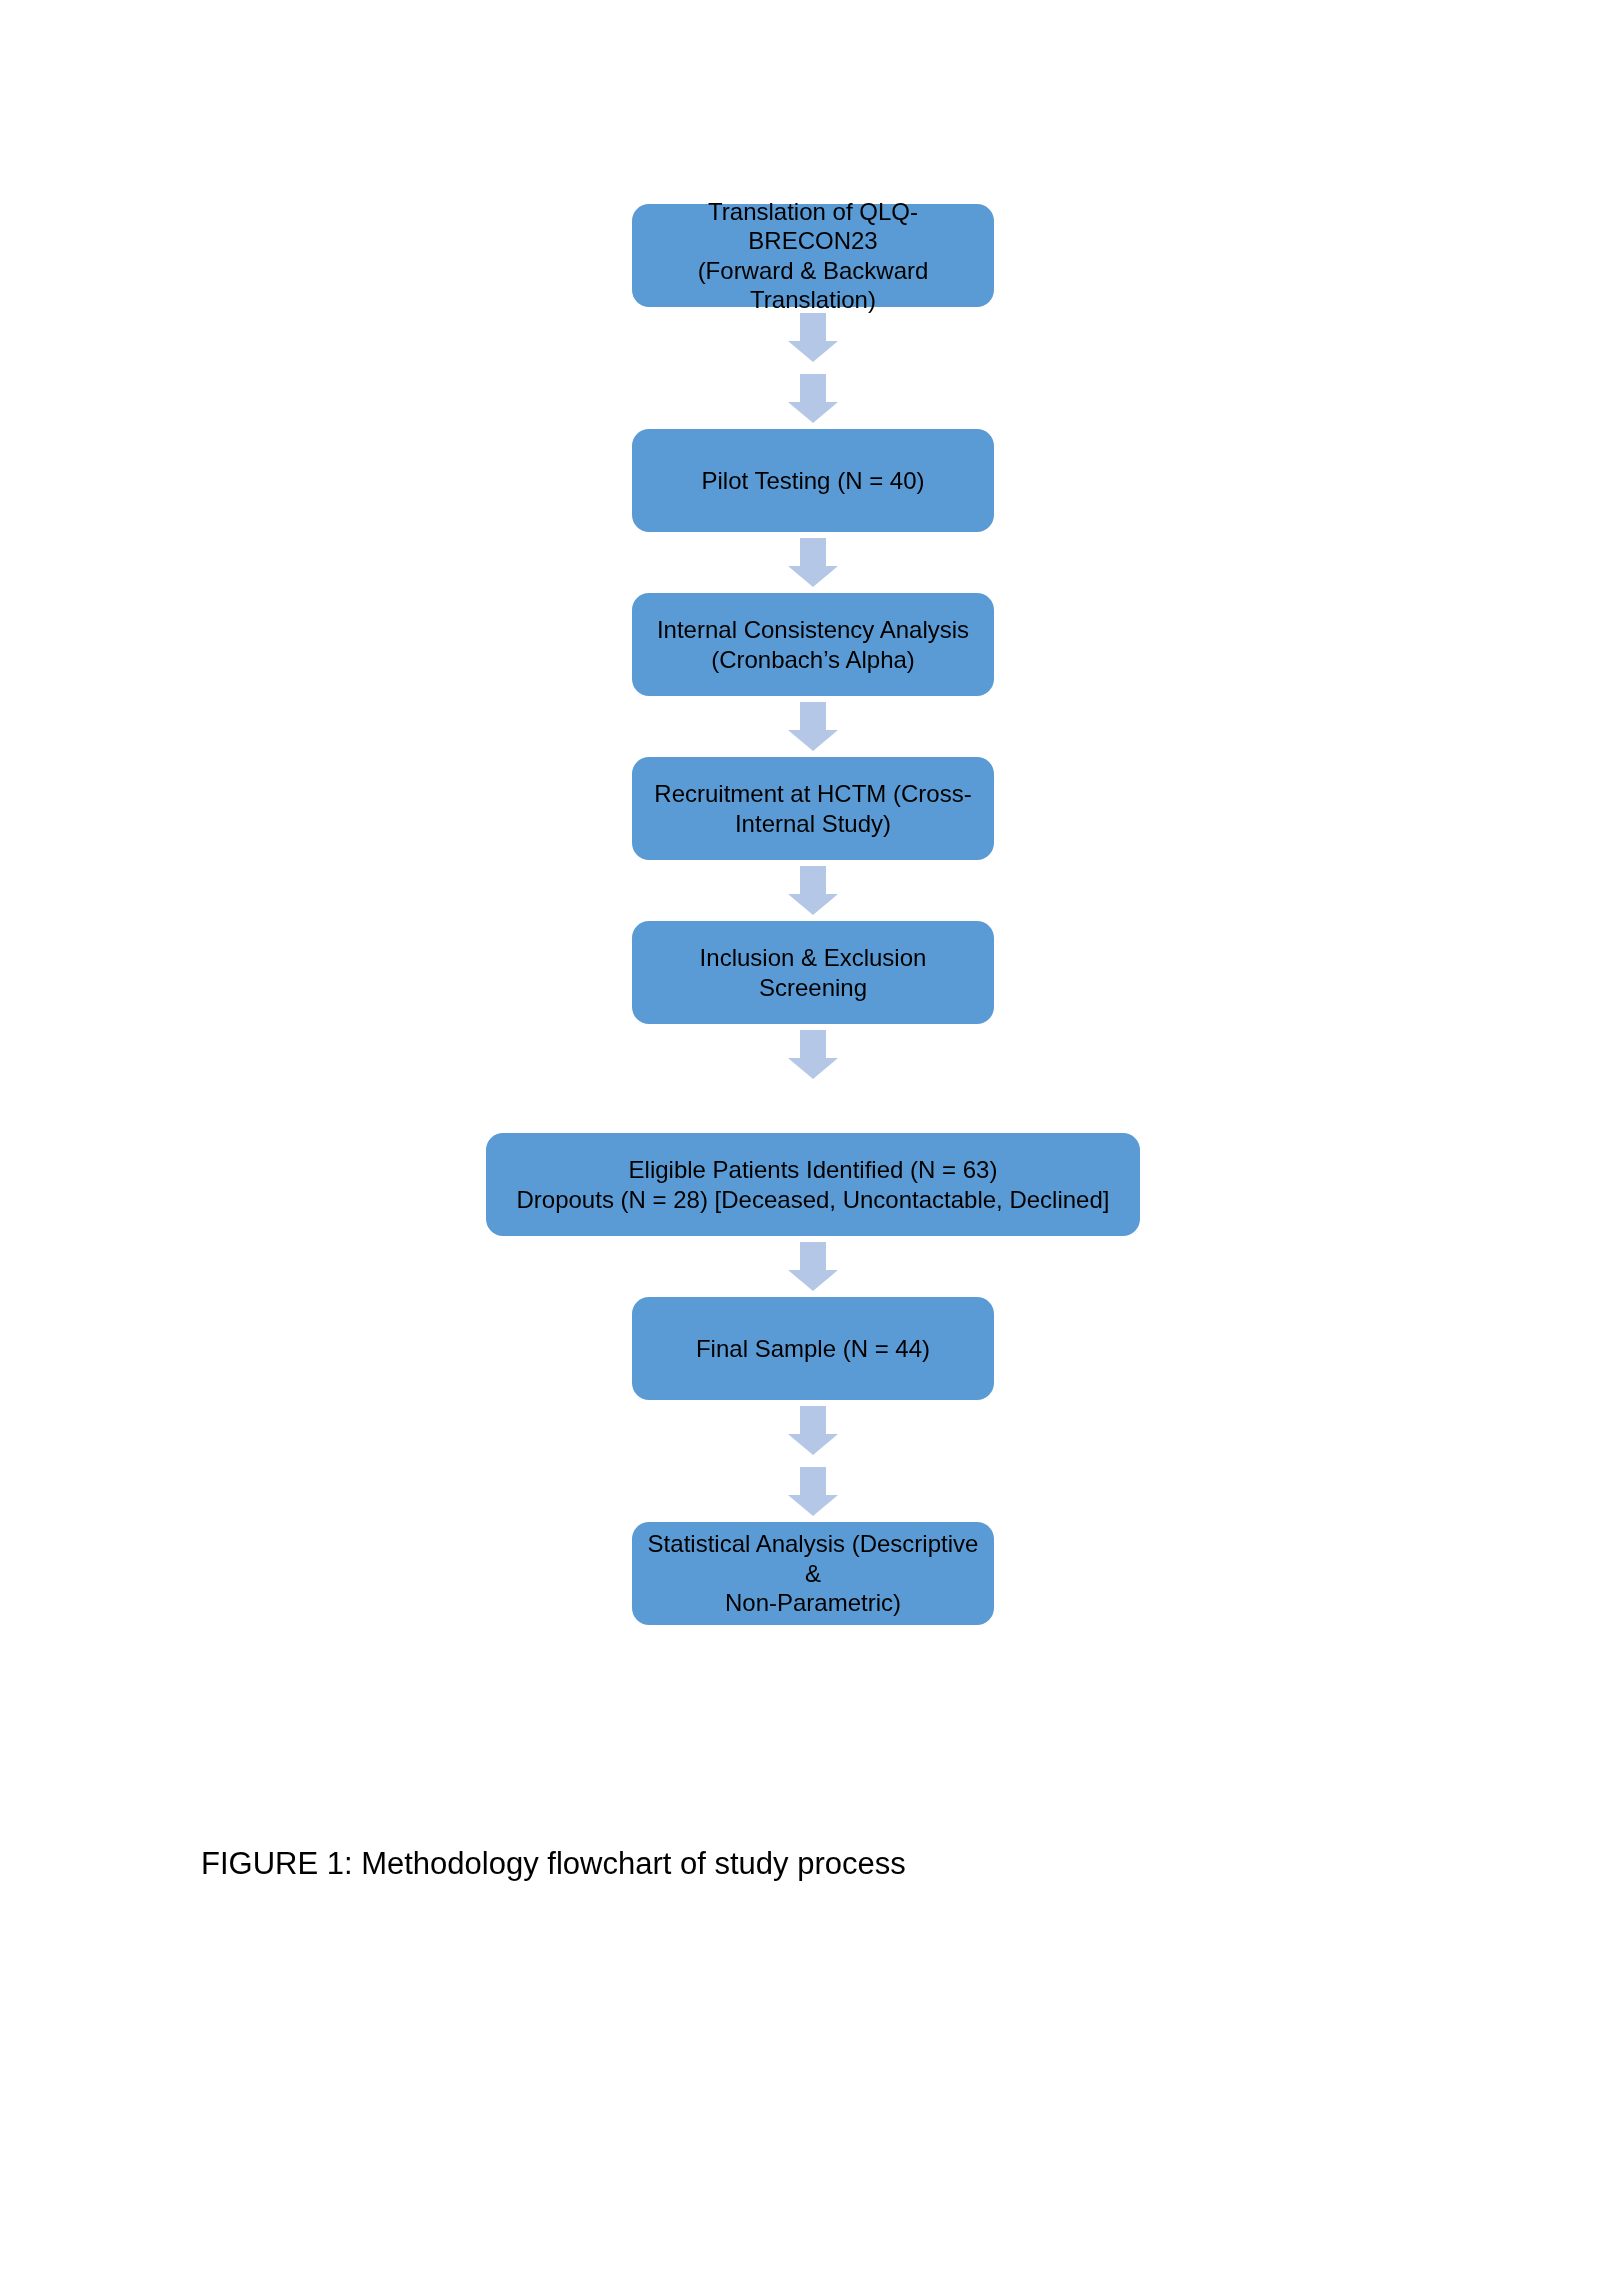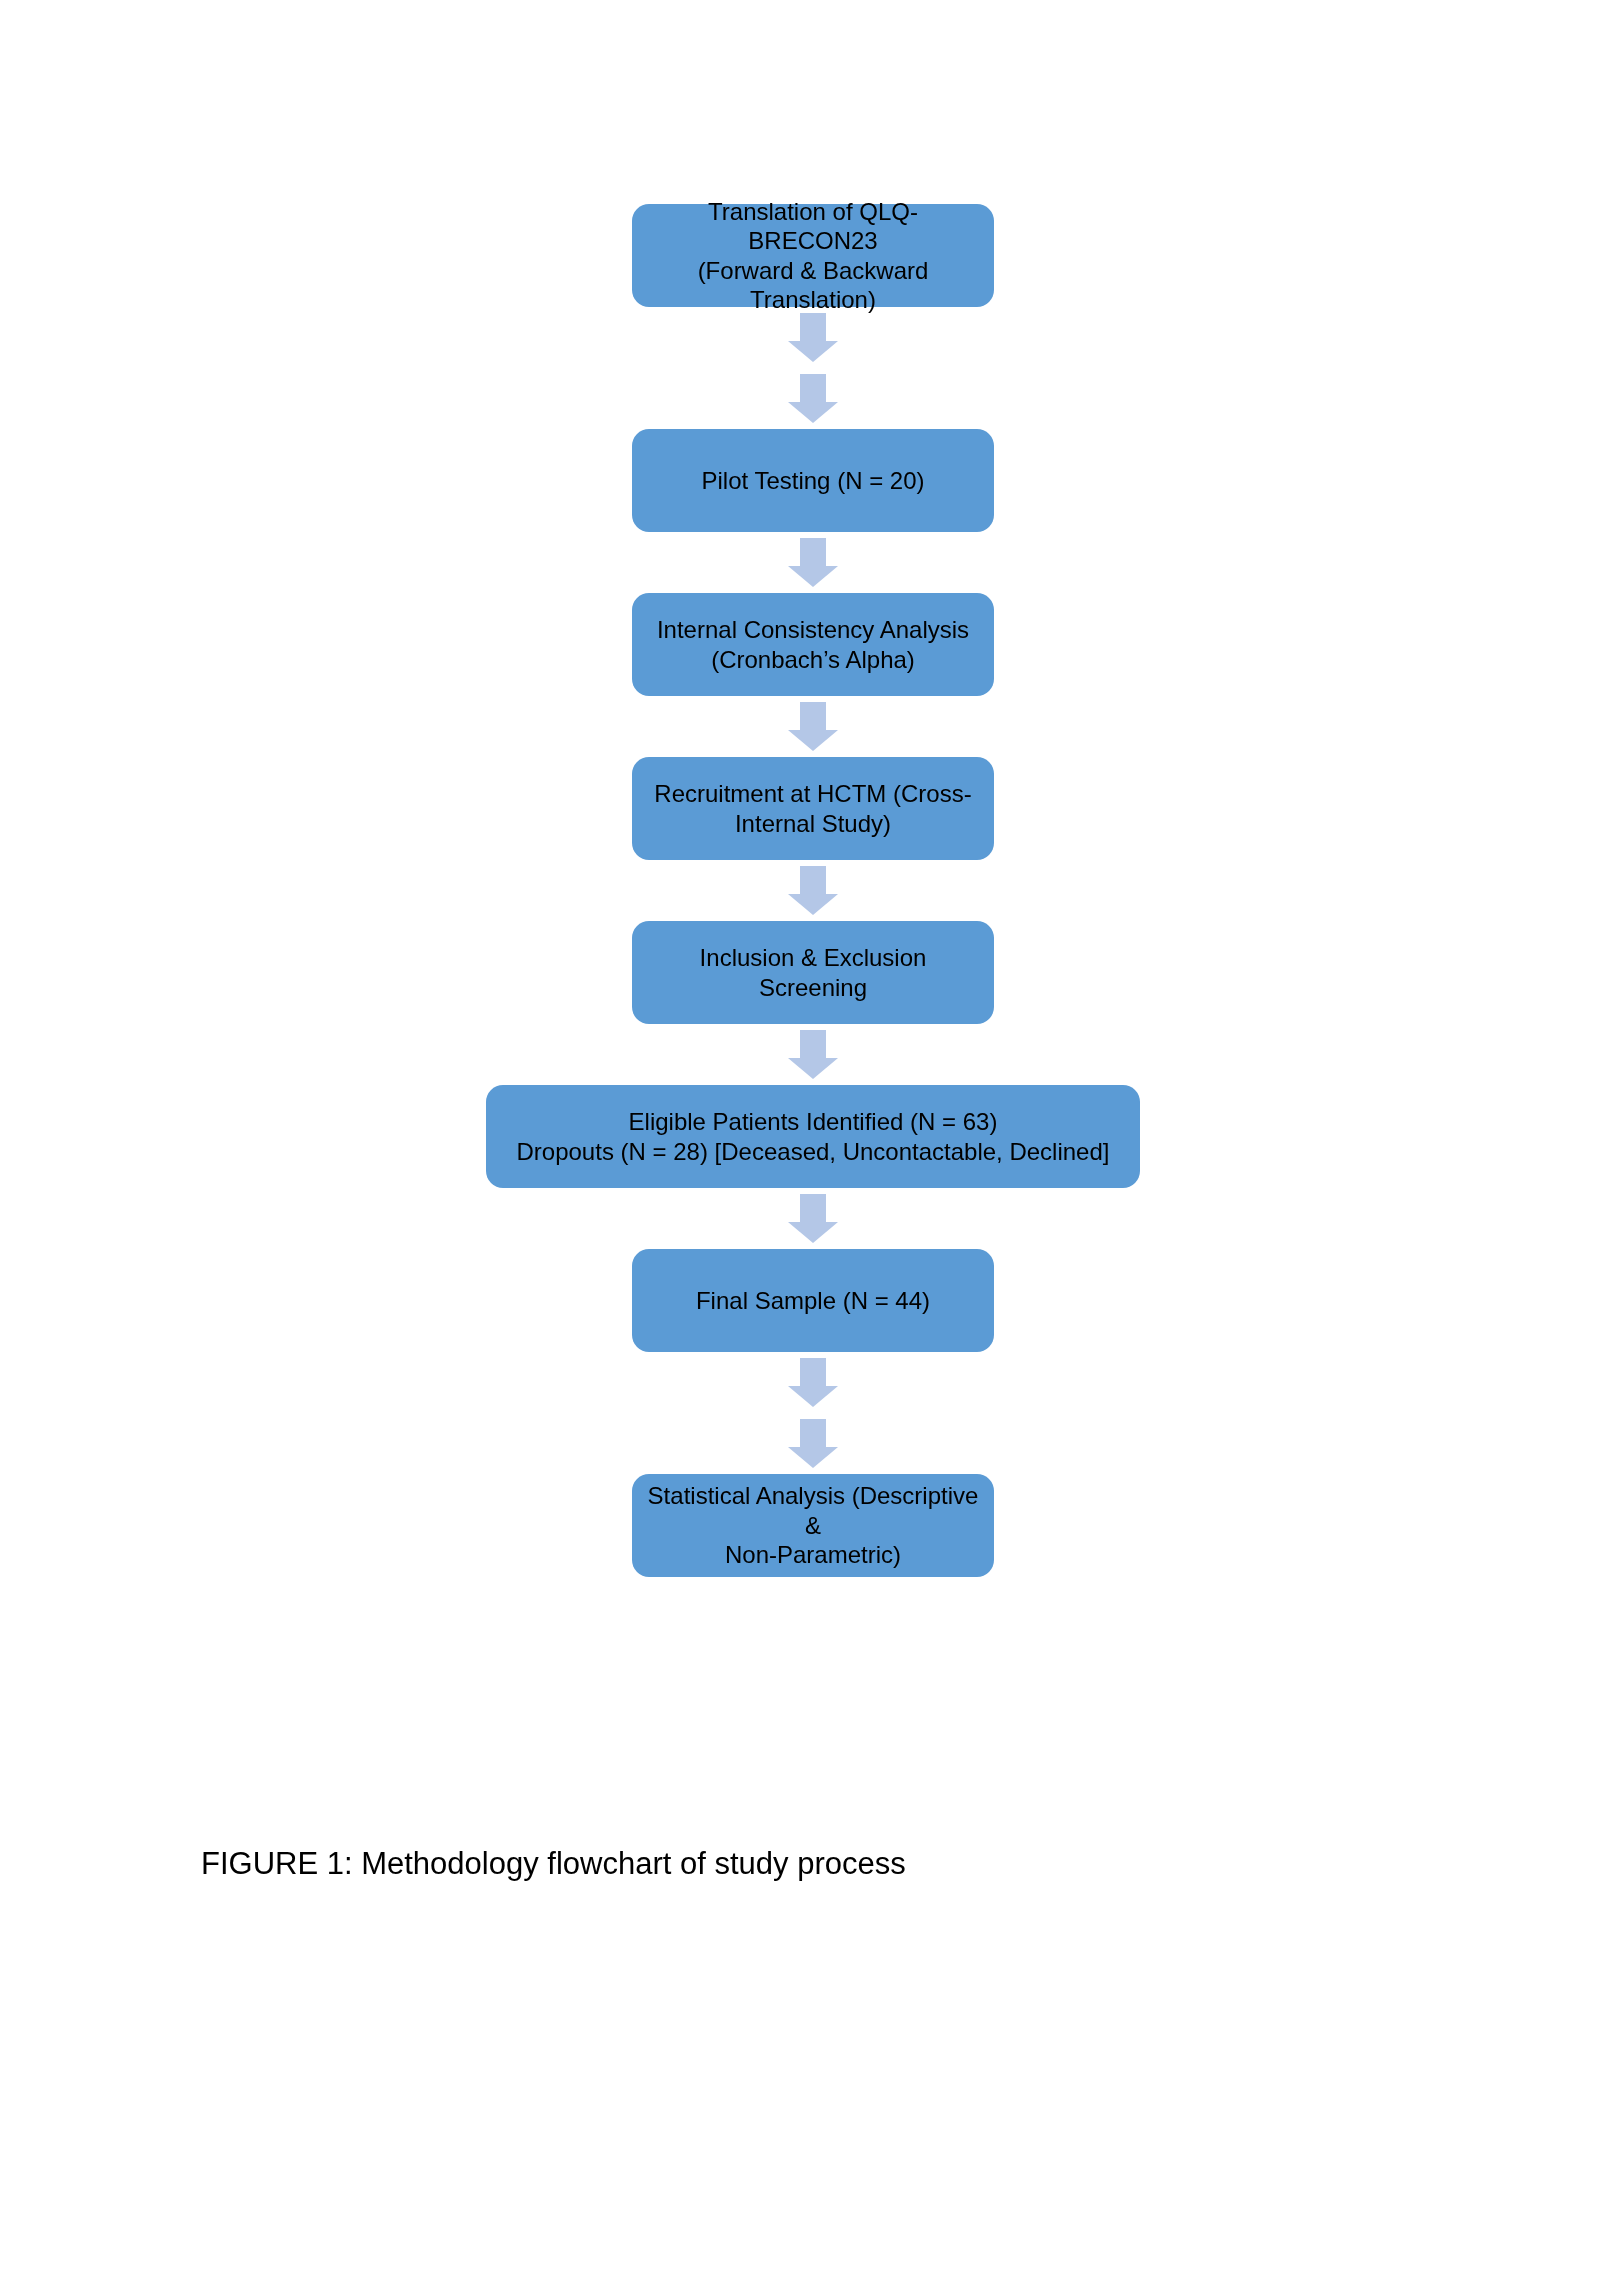--- a/index.html
+++ b/index.html
@@ -34,21 +34,21 @@
     width: 362px;
     height: 103px;
     background: var(--box-fill);
     border-radius: 17px;
     display: flex;
     align-items: center;
     justify-content: center;
     padding: 5.2px 11.8px;
     flex: 0 0 auto;
   }
-  .node.wide { width: 654px; }
+  .node.wide { width: 654px; margin-top: 48px; }
 
   .node .label {
     color: var(--text-color);
     font-size: 24px;
     line-height: 29.4px;
     text-align: center;
     white-space: pre-line;
   }
 
   .arrow {
@@ -96,21 +96,21 @@
       <div class="stem"></div>
       <div class="head"></div>
     </div>
 
     <div class="arrow">
       <div class="stem"></div>
       <div class="head"></div>
     </div>
 
     <div class="node">
-      <div class="label">Pilot Testing (N = 20)</div>
+      <div class="label">Pilot Testing (N = 40)</div>
     </div>
     <div class="arrow">
       <div class="stem"></div>
       <div class="head"></div>
     </div>
 
     <div class="node">
       <div class="label">Internal Consistency Analysis
 (Cronbach’s Alpha)</div>
     </div>

